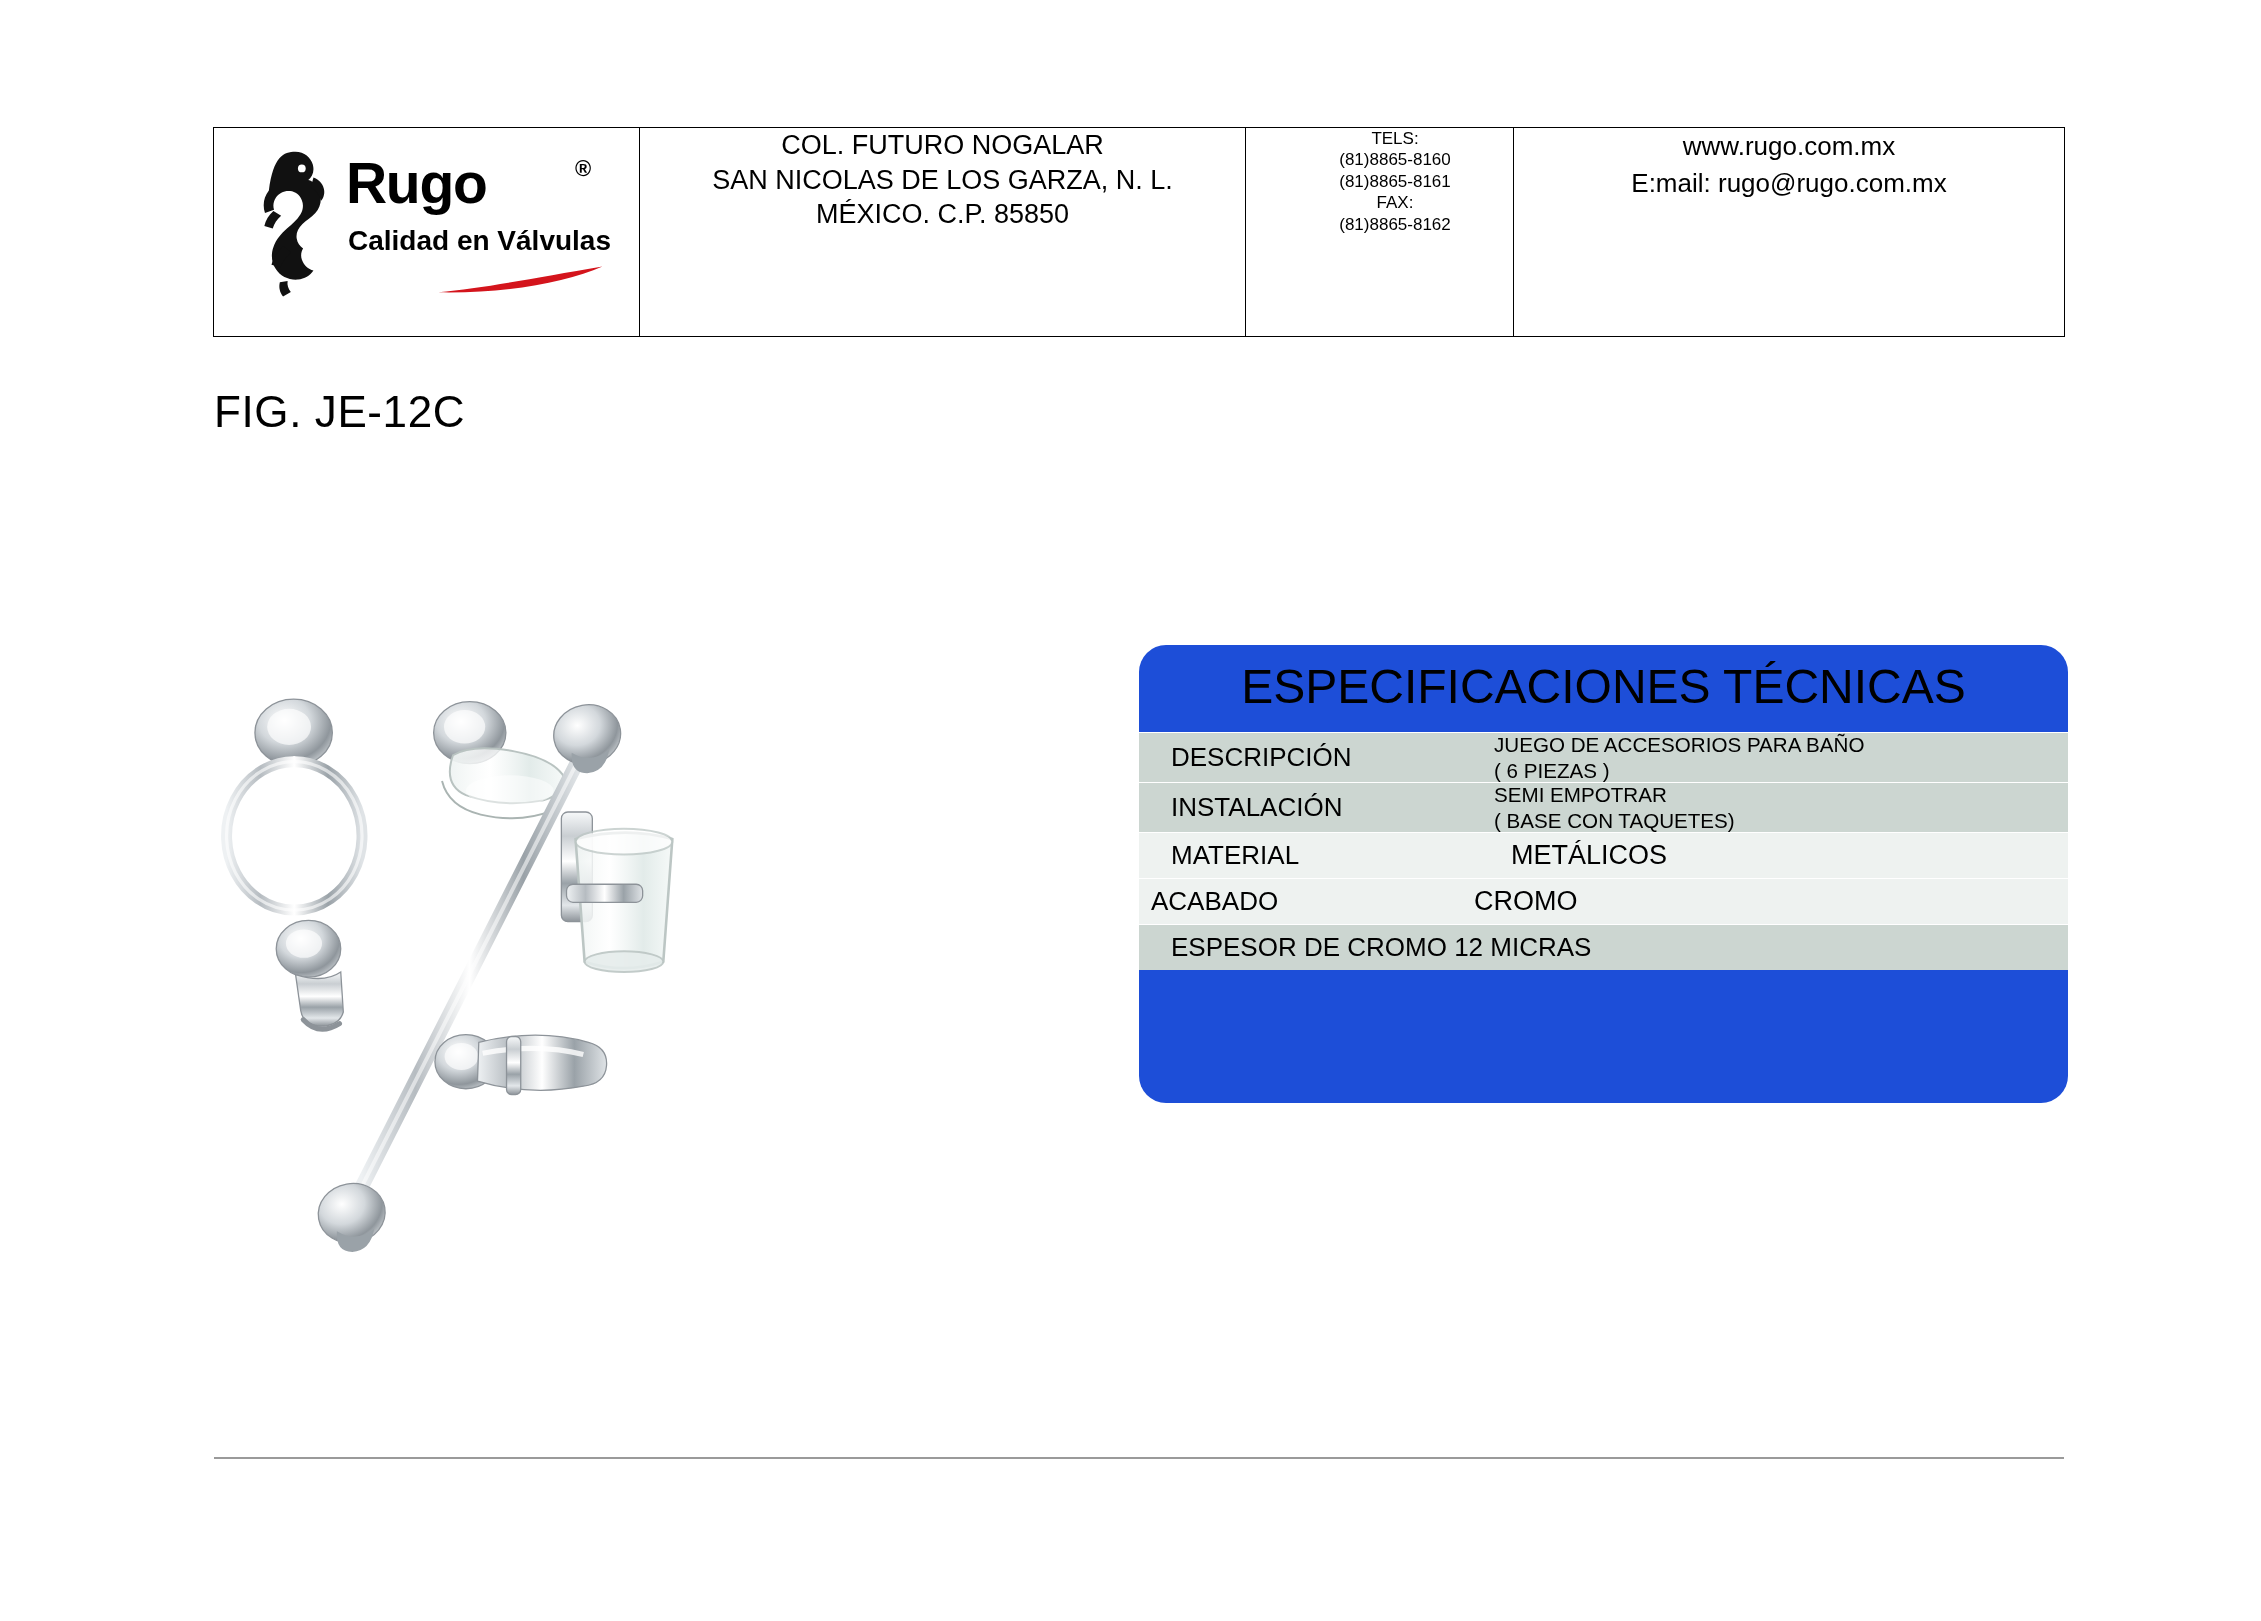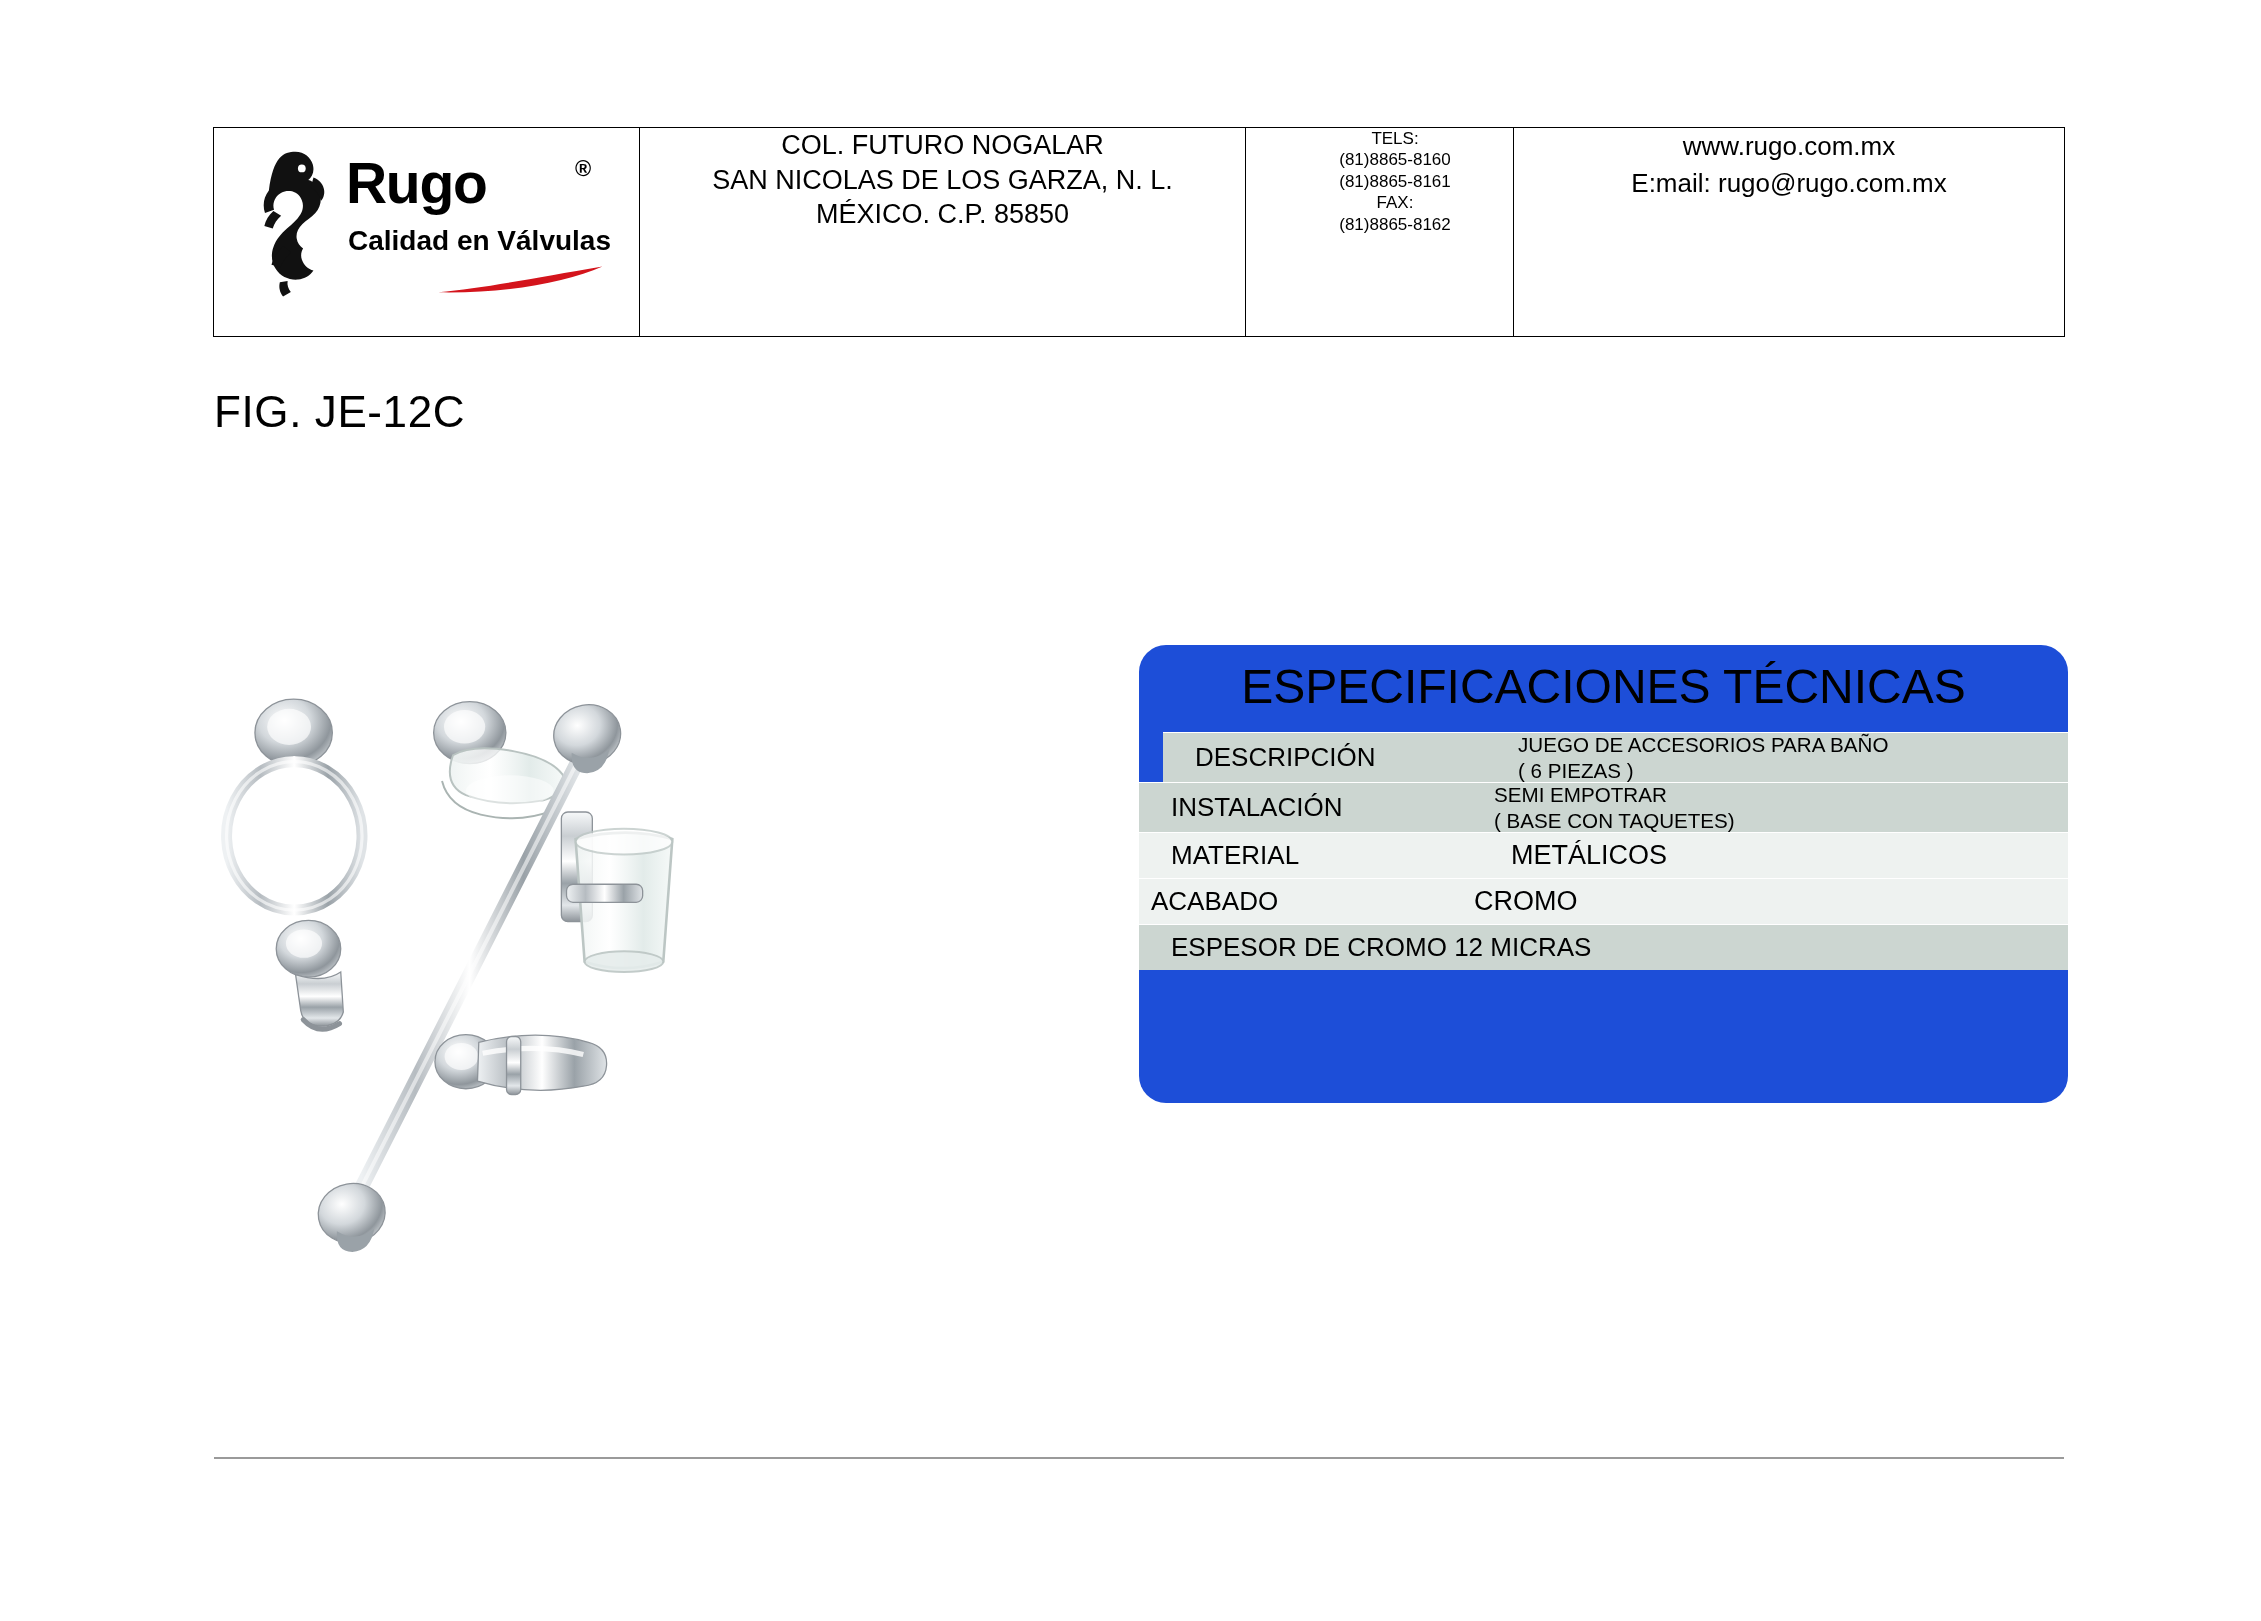--- a/index.html
+++ b/index.html
@@ -164,21 +164,21 @@
     font-size: 26px;
   }
   .spec-value {
     font-size: 27px;
   }
   .spec-value.small {
     font-size: 20.6px;
     line-height: 1.25;
   }
   .spec-row.r1 { height: 46px; }
-  .spec-row.r2 { height: 50px; margin-left: 24px; }
+  .spec-row.r2 { height: 50px; }
   .spec-row.r3 { height: 46px; }
   .spec-row.r4 { height: 50px; }
   .spec-row.r5 { height: 46px; padding-left: 12px; }
   .spec-row.r6 { height: 46px; }
   .spec-row.full .spec-label { width: auto; }
 
   
   .footer-rule {
     position: absolute;
     left: 214px;

